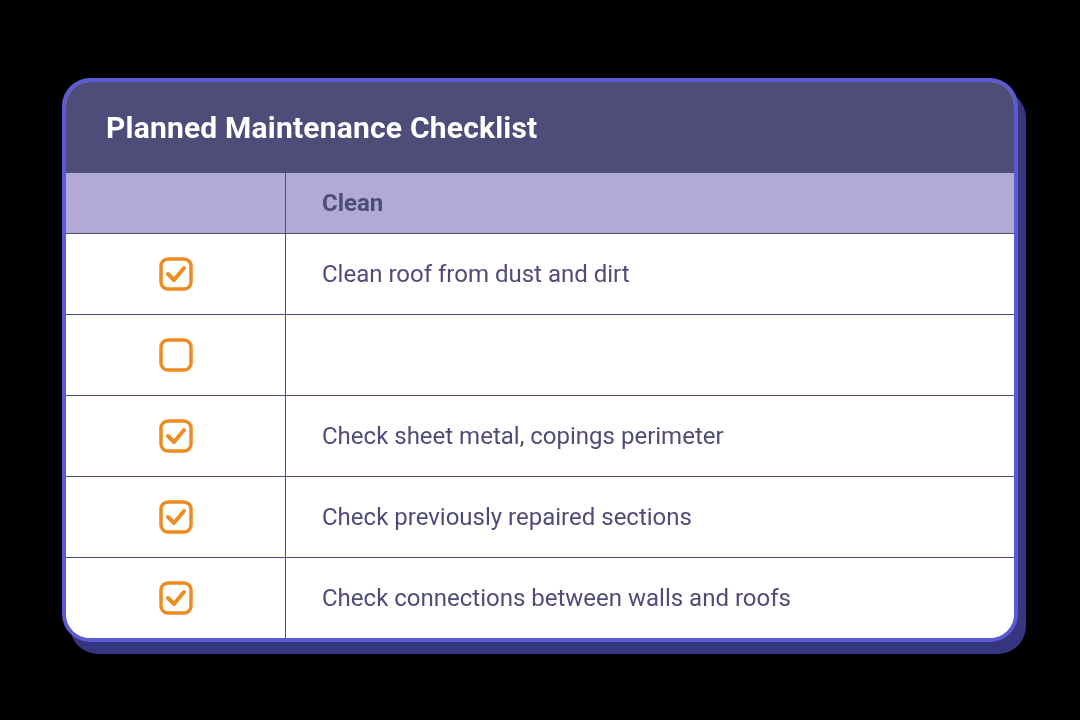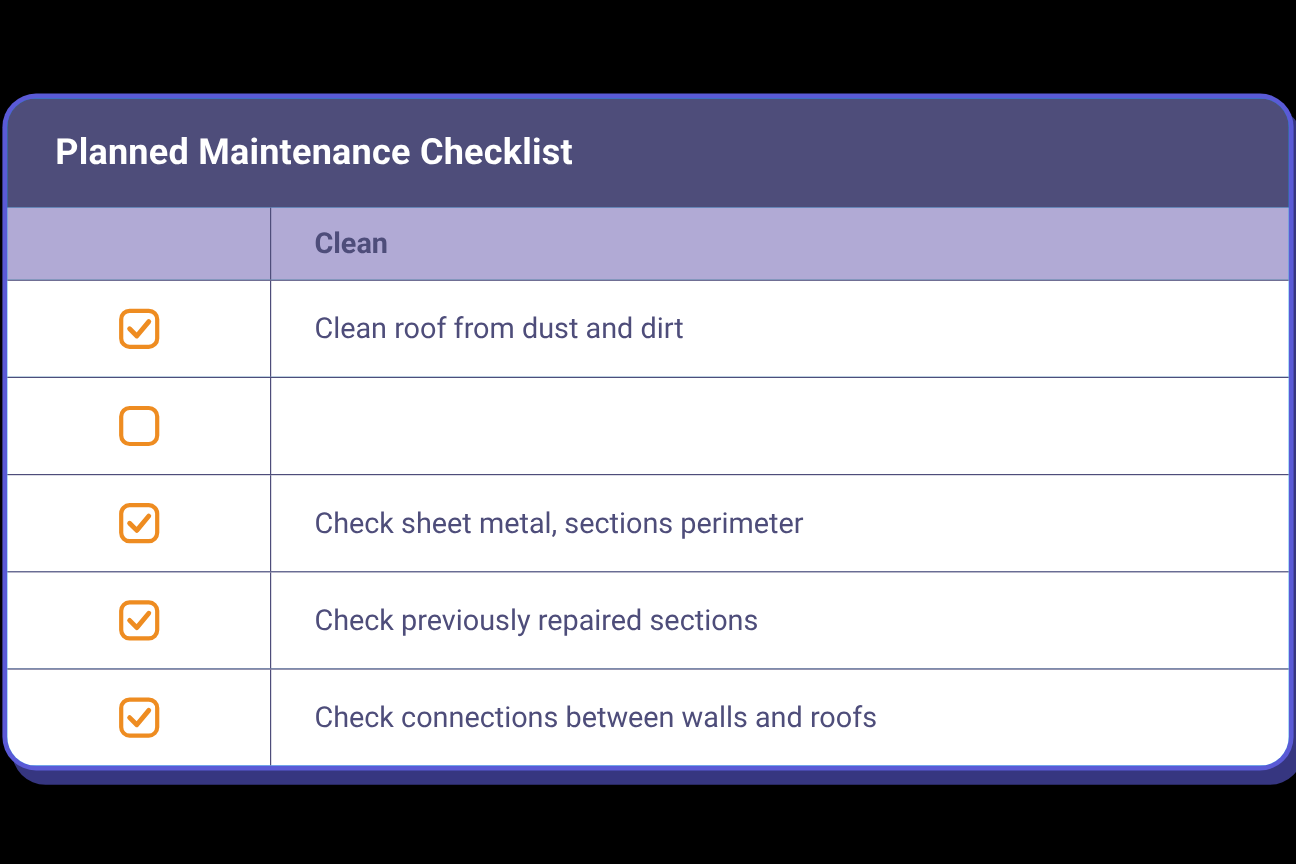--- a/index.html
+++ b/index.html
@@ -10,22 +10,22 @@
     body {
       font-family: -apple-system, BlinkMacSystemFont, "Segoe UI", Roboto, "Helvetica Neue", Arial, sans-serif;
       width: 1080px;
       height: 720px;
       background: #000000;
       display: flex;
       align-items: center;
       justify-content: center;
     }
     .card {
-      width: 1068px;
-      background: #0ea5e9;
+      width: 948px;
+      background: #fdba74;
       border-radius: 24px;
       overflow: hidden;
       box-shadow: 0 0 0 4px #5a5ad6, 8px 12px 0 4px rgba(90, 90, 214, 0.6);
     }
     .card-header {
       background: #4e4d7a;
       padding: 28px 40px;
     }
     .card-title {
       color: #ffffff;
@@ -108,21 +108,21 @@
     </div>
   </div>
 
   <div class="row">
     <div class="col-check">
       <svg class="checkbox-svg" viewBox="0 0 36 36">
         <rect x="3" y="3" width="30" height="30" rx="7" ry="7" fill="none" stroke="#ee8c21" stroke-width="3.5"></rect>
         <path d="M10 18 L16 24 L26 12" fill="none" stroke="#ee8c21" stroke-width="4" stroke-linecap="round" stroke-linejoin="round"></path>
       </svg>
     </div>
-    <div class="col-action">Check sheet metal, sections perimeter</div>
+    <div class="col-action">Check sheet metal, copings perimeter</div>
   </div>
 
   <div class="row">
     <div class="col-check">
       <svg class="checkbox-svg" viewBox="0 0 36 36">
         <rect x="3" y="3" width="30" height="30" rx="7" ry="7" fill="none" stroke="#ee8c21" stroke-width="3.5"></rect>
         <path d="M10 18 L16 24 L26 12" fill="none" stroke="#ee8c21" stroke-width="4" stroke-linecap="round" stroke-linejoin="round"></path>
       </svg>
     </div>
     <div class="col-action">Check previously repaired sections</div>

